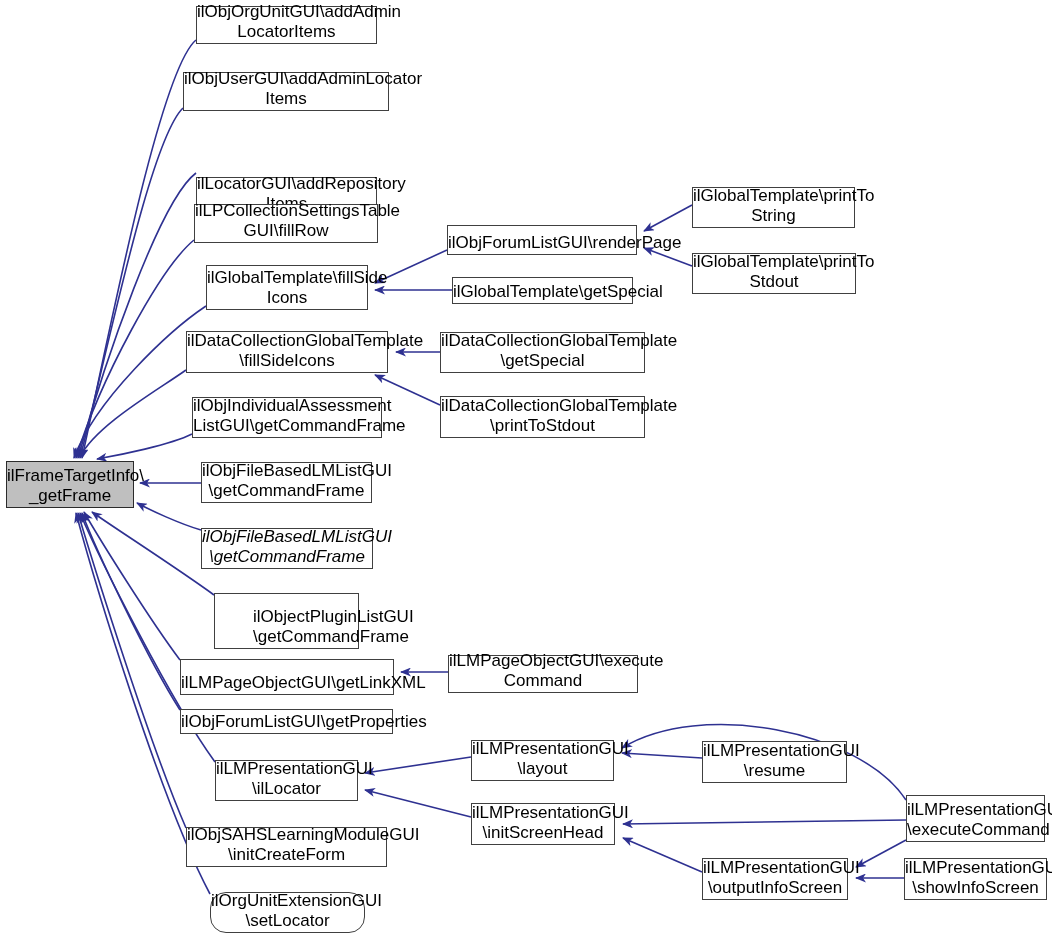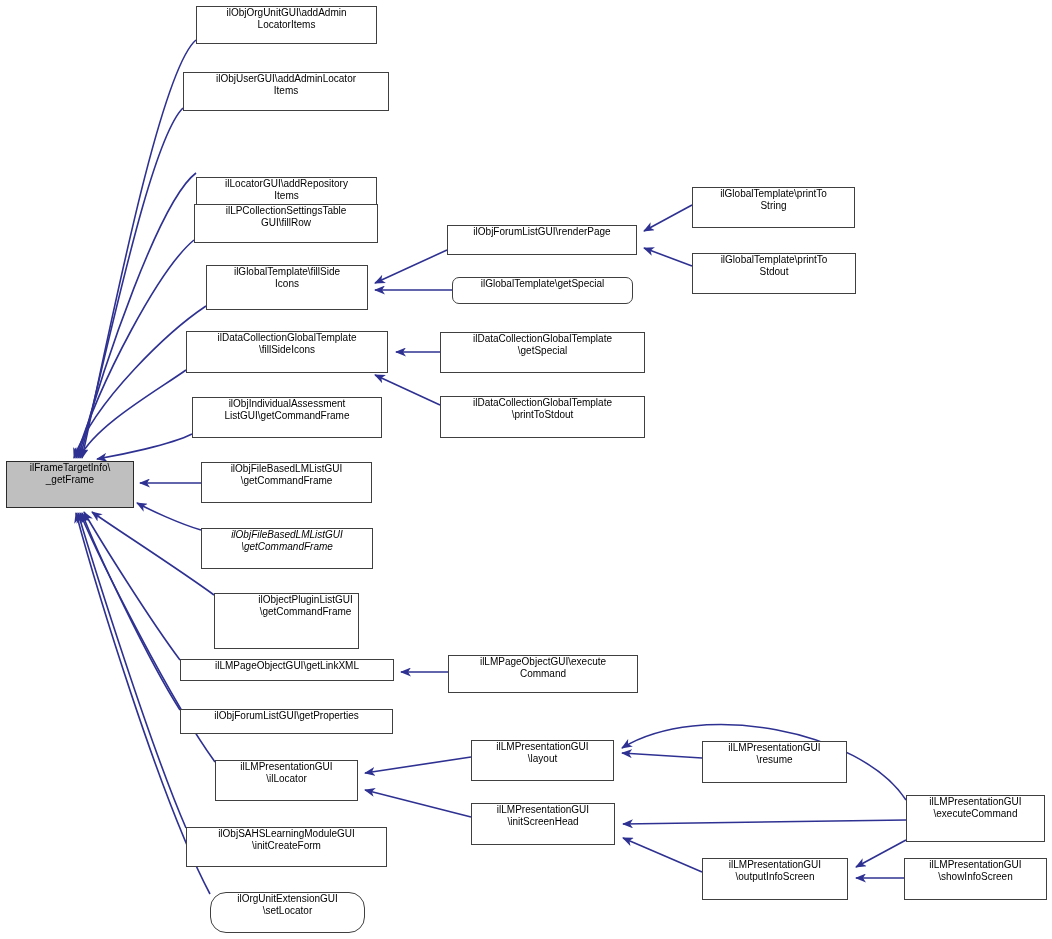--- a/index.html
+++ b/index.html
@@ -21,24 +21,24 @@
     width: 1052px;
     height: 939px;
     pointer-events: none;
   }
   .node {
     position: absolute;
     box-sizing: border-box;
     border: 1px solid #404040;
     background: #ffffff;
     color: #000000;
-    font-size: 10px;
+    font-size: 17px;
     line-height: 1.22;
     display: flex;
-    align-items: flex-start;
+    align-items: flex-end;
     justify-content: center;
     text-align: center;
     white-space: pre-line;
     z-index: 2;
   }
   .node.highlight {
     background: #bfbfbf;
     border: 1px solid #2b2b2b;
   }
   .node .lbl {
@@ -108,30 +108,30 @@
       <div class="node" style="left: 186px; top: 331px; width: 202px; height: 42px;"><span class="lbl">ilDataCollectionGlobalTemplate
 \fillSideIcons</span></div>
       <div class="node" style="left: 192px; top: 397px; width: 190px; height: 41px;"><span class="lbl">ilObjIndividualAssessment
 ListGUI\getCommandFrame</span></div>
       <div class="node" style="left: 201px; top: 462px; width: 171px; height: 41px;"><span class="lbl">ilObjFileBasedLMListGUI
 \getCommandFrame</span></div>
       <div class="node" style="left: 201px; top: 528px; width: 172px; height: 41px; font-style: italic;"><span class="lbl">ilObjFileBasedLMListGUI
 \getCommandFrame</span></div>
       <div class="node" style="left: 214px; top: 593px; width: 145px; height: 56px; padding-left: 38px;"><span class="lbl">ilObjectPluginListGUI
 \getCommandFrame</span></div>
-      <div class="node" style="left: 180px; top: 659px; width: 214px; height: 22px;"><span class="lbl">ilLMPageObjectGUI\getLinkXML</span></div>
+      <div class="node" style="left: 180px; top: 659px; width: 214px; height: 36px;"><span class="lbl">ilLMPageObjectGUI\getLinkXML</span></div>
       <div class="node" style="left: 180px; top: 709px; width: 213px; height: 25px;"><span class="lbl">ilObjForumListGUI\getProperties</span></div>
       <div class="node" style="left: 215px; top: 760px; width: 143px; height: 41px;"><span class="lbl">ilLMPresentationGUI
 \ilLocator</span></div>
       <div class="node" style="left: 186px; top: 827px; width: 201px; height: 40px;"><span class="lbl">ilObjSAHSLearningModuleGUI
 \initCreateForm</span></div>
       <div class="node" style="left: 210px; top: 892px; width: 155px; height: 41px; border-radius: 16px;"><span class="lbl">ilOrgUnitExtensionGUI
 \setLocator</span></div>
       <div class="node" style="left: 447px; top: 225px; width: 190px; height: 30px;"><span class="lbl">ilObjForumListGUI\renderPage</span></div>
-      <div class="node" style="left: 452px; top: 277px; width: 181px; height: 27px; border-radius: 7px;"><span class="lbl">ilGlobalTemplate\getSpecial</span></div>
+      <div class="node" style="left: 452px; top: 277px; width: 181px; height: 27px;"><span class="lbl">ilGlobalTemplate\getSpecial</span></div>
       <div class="node" style="left: 692px; top: 187px; width: 163px; height: 41px;"><span class="lbl">ilGlobalTemplate\printTo
 String</span></div>
       <div class="node" style="left: 692px; top: 253px; width: 164px; height: 41px;"><span class="lbl">ilGlobalTemplate\printTo
 Stdout</span></div>
       <div class="node" style="left: 440px; top: 332px; width: 205px; height: 41px;"><span class="lbl">ilDataCollectionGlobalTemplate
 \getSpecial</span></div>
       <div class="node" style="left: 440px; top: 396px; width: 205px; height: 42px;"><span class="lbl">ilDataCollectionGlobalTemplate
 \printToStdout</span></div>
       <div class="node" style="left: 448px; top: 655px; width: 190px; height: 38px;"><span class="lbl">ilLMPageObjectGUI\execute
 Command</span></div>

